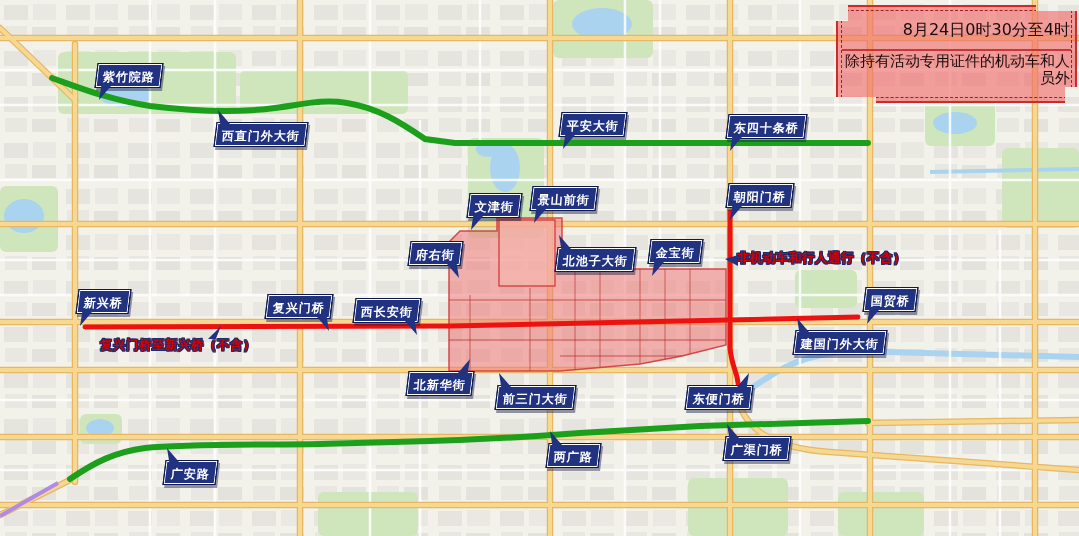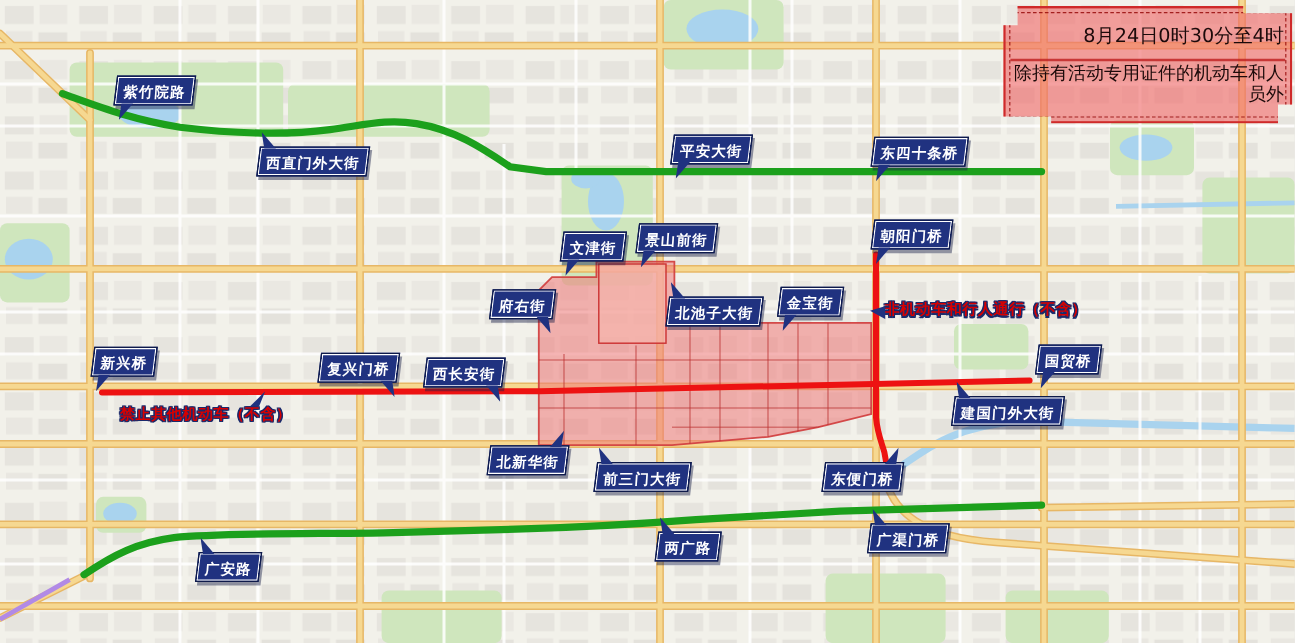--- a/index.html
+++ b/index.html
@@ -215,21 +215,21 @@
   <div class="flag" style="left:794px;top:330px"><i class="tail tl"></i><span class="flag-box"><span class="flag-text">建国门外大街</span></span></div>
   <div class="flag" style="left:407px;top:371px"><i class="tail tr"></i><span class="flag-box"><span class="flag-text">北新华街</span></span></div>
   <div class="flag" style="left:496px;top:385px"><i class="tail tl"></i><span class="flag-box"><span class="flag-text">前三门大街</span></span></div>
   <div class="flag" style="left:686px;top:385px"><i class="tail tr"></i><span class="flag-box"><span class="flag-text">东便门桥</span></span></div>
   <div class="flag" style="left:724px;top:436px"><i class="tail tl"></i><span class="flag-box"><span class="flag-text">广渠门桥</span></span></div>
   <div class="flag" style="left:547px;top:443px"><i class="tail tl"></i><span class="flag-box"><span class="flag-text">两广路</span></span></div>
   <div class="flag" style="left:164px;top:460px"><i class="tail tl"></i><span class="flag-box"><span class="flag-text">广安路</span></span></div>
 
   <div class="note" style="left:100px;top:337px">
     <i class="note-pointer up"></i>
-    <div>禁止其他机动车（不含）</div>
+    <div>复兴门桥至新兴桥（不含）</div>
   </div>
   <div class="note" style="left:737px;top:250px">
     <i class="note-pointer left"></i>
     <div>非机动车和行人通行（不含）</div>
   </div>
 
   <div class="banner">
     <div class="banner-inner">
       <div class="banner-row first">8月24日0时30分至4时</div>
       <div class="banner-row rest">除持有活动专用证件的机动车和人员外</div>

